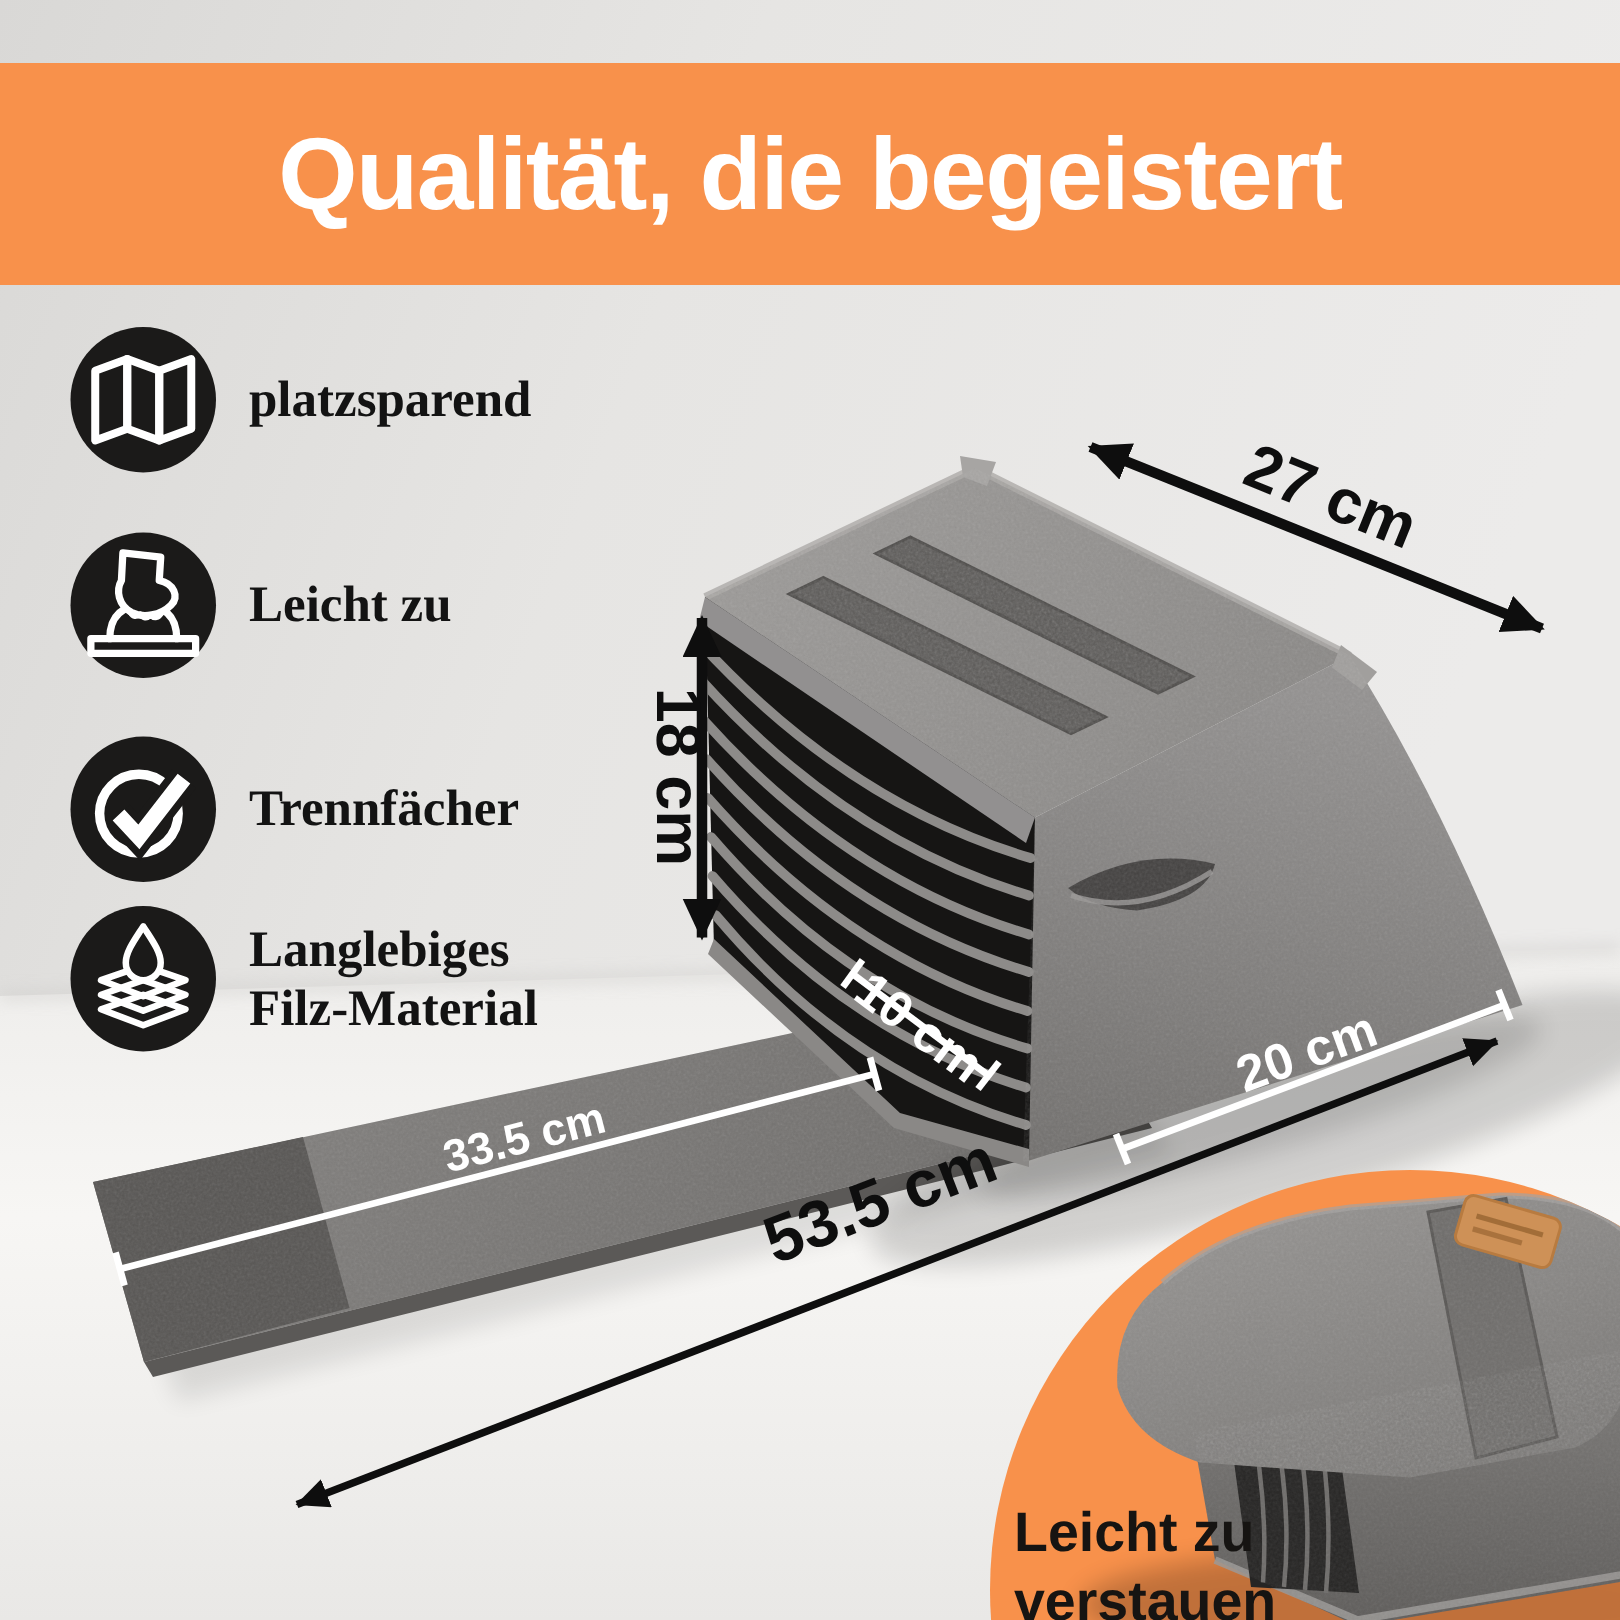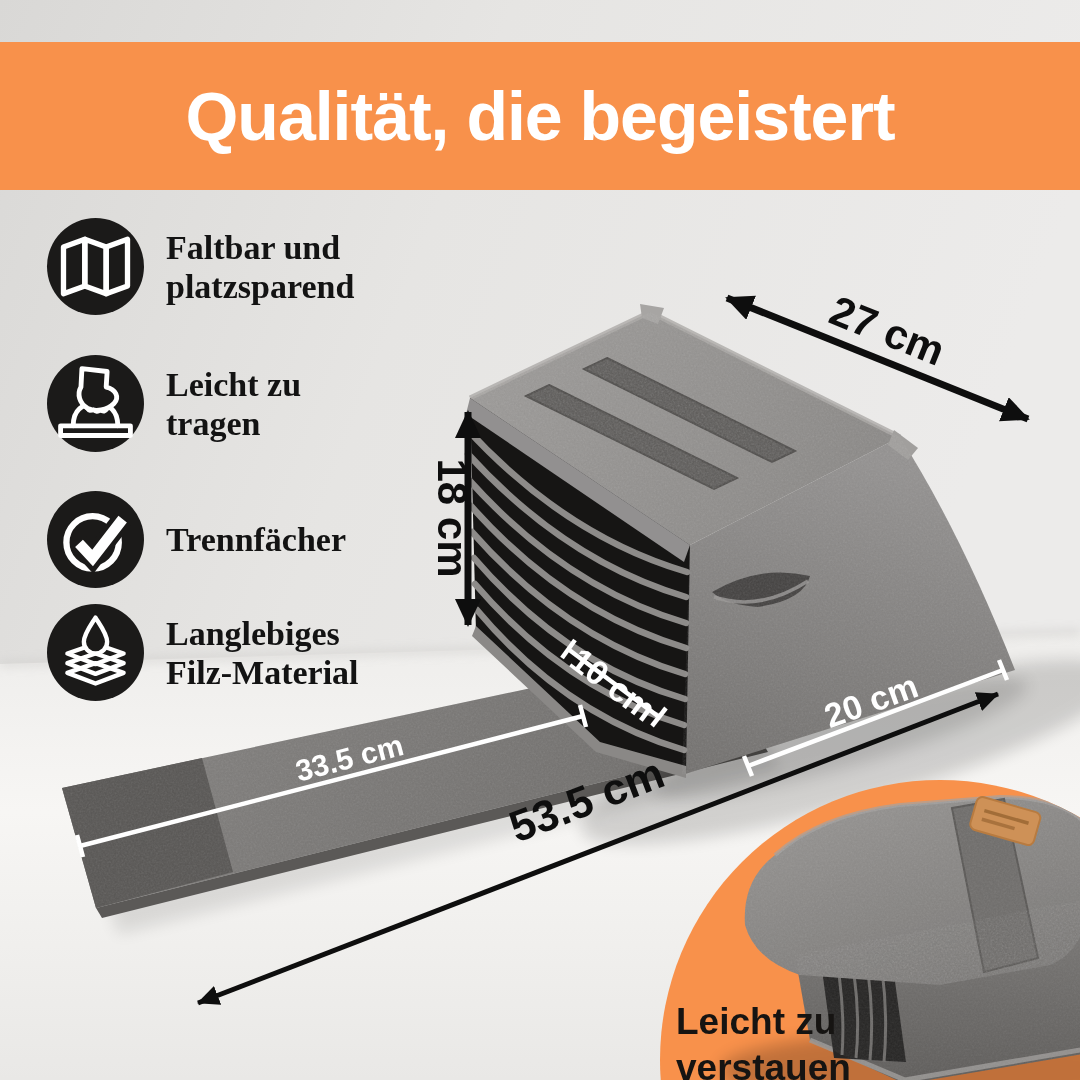--- a/index.html
+++ b/index.html
@@ -233,39 +233,37 @@
       <div class="badge">
         <svg width="97" height="97" viewBox="-50 -50 100 100">
           <g stroke="#FFFFFF" stroke-width="5.5" fill="none" stroke-linejoin="round">
             <polygon points="-33,-20 -11,-28 -11,20 -33,28"></polygon>
             <polygon points="-11,-28 11,-20 11,28 -11,20"></polygon>
             <polygon points="11,-20 33,-28 33,20 11,28"></polygon>
           </g>
         </svg>
       </div>
       <div class="feature-label">
-        <span>Faltbar und</span>
         <span>platzsparend</span>
       </div>
     </div>
 
     <div class="feature f2">
       <div class="badge">
         <svg width="97" height="97" viewBox="-50 -50 100 100">
           <g stroke="#FFFFFF" stroke-width="5" fill="none" stroke-linejoin="round" stroke-linecap="round">
             <path d="M-36,23 L36,23 L36,33 L-36,33 Z"></path>
             <path d="M-23,23 C-23,6 -13,0 0,0 C13,0 23,6 23,23"></path>
             <path d="M-14,-36 L12,-33 L11,-17 C21,-15 25,-6 19,0 C12,7 0,9 -8,5 C-17,0 -19,-10 -15,-17 Z" fill="#1B1A19"></path>
             <path d="M-9,5 q3,5 7,1 q3,5 7,1 q4,4 8,-2" stroke-width="3.5"></path>
           </g>
         </svg>
       </div>
       <div class="feature-label">
         <span>Leicht zu</span>
-        <span>tragen</span>
       </div>
     </div>
 
     <div class="feature f3">
       <div class="badge">
         <svg width="97" height="97" viewBox="-50 -50 100 100">
           <circle cx="-3" cy="3" r="27" stroke="#FFFFFF" stroke-width="6.5" fill="none"></circle>
           <path d="M-17,4 L-3,19 L28,-21" stroke="#1B1A19" stroke-width="21" fill="none"></path>
           <path d="M-17,4 L-3,19 L28,-21" stroke="#FFFFFF" stroke-width="11" fill="none"></path>
         </svg>

